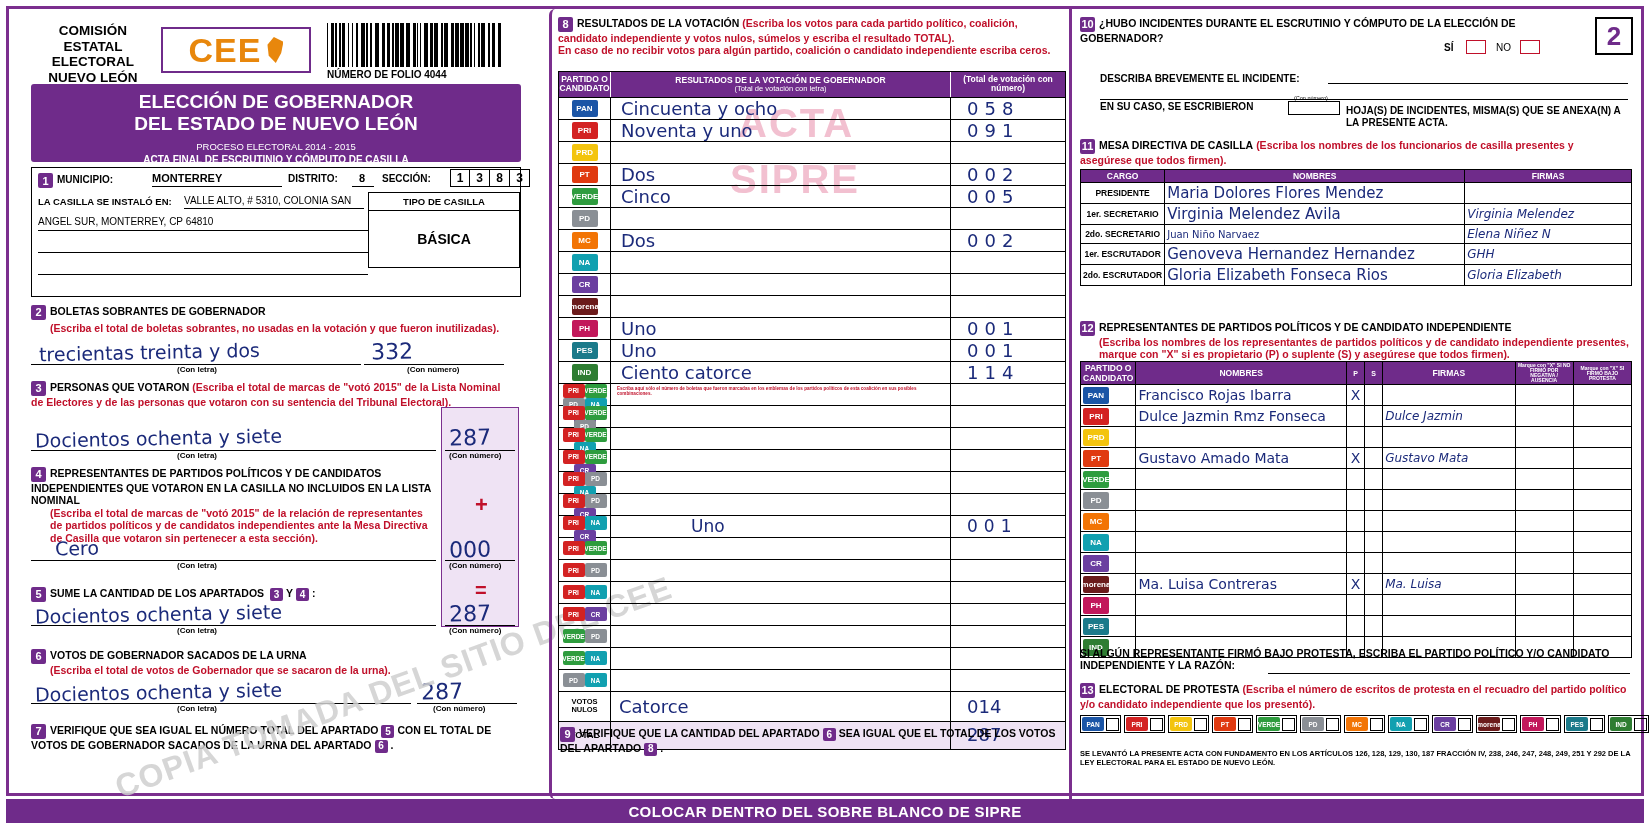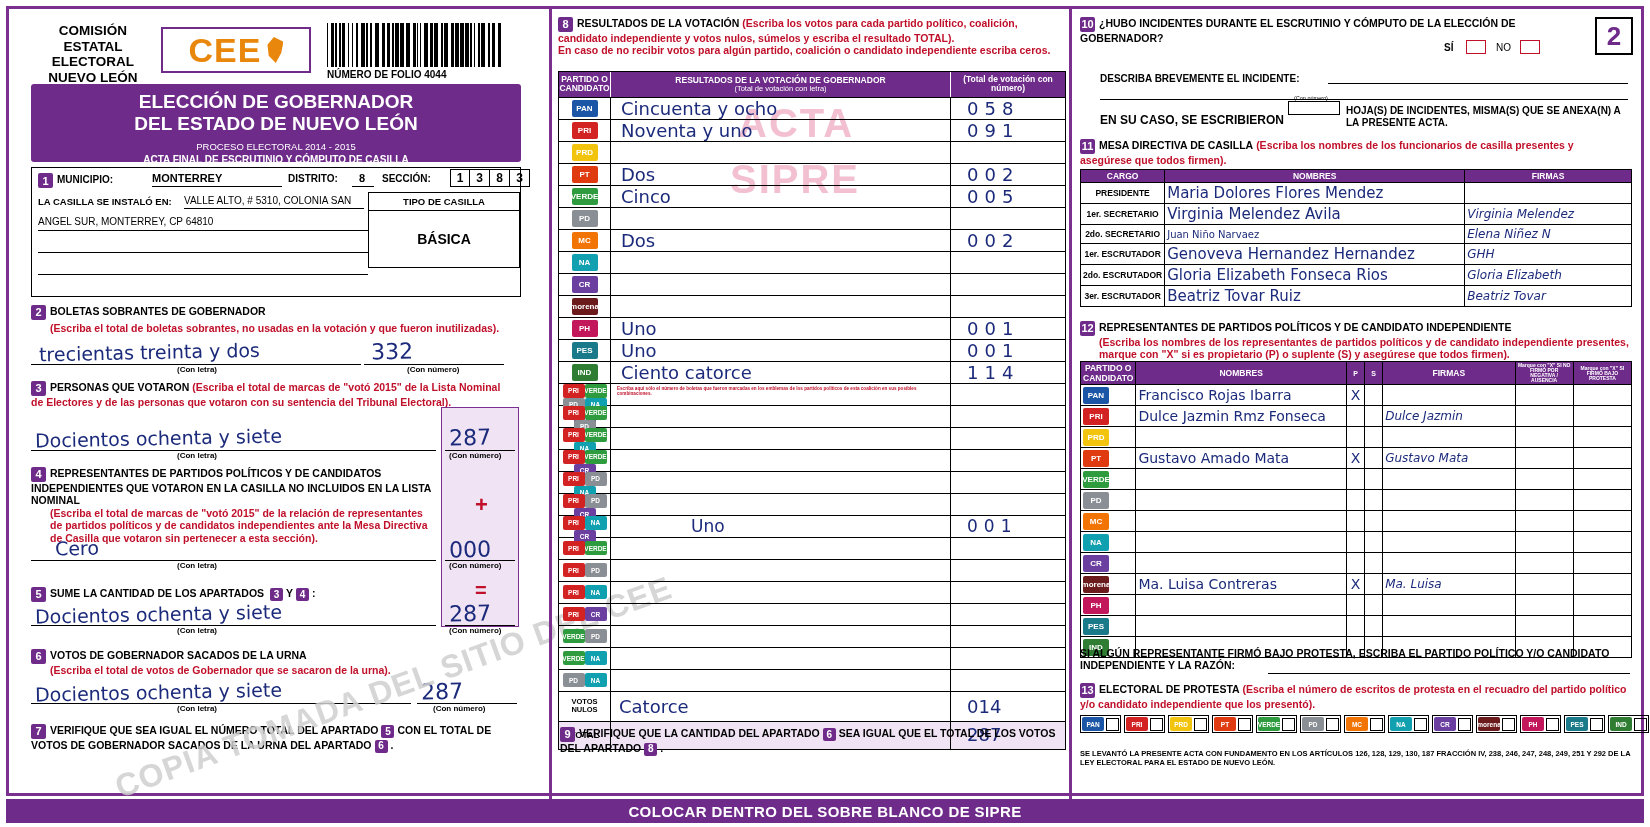--- a/index.html
+++ b/index.html
@@ -13,21 +13,21 @@
     position:absolute; left:6px; top:6px; width:1638px; height:790px;
     background:#ffffff; border:3px solid #7b2f8e;
   }
   .purple-bar {
     position:absolute; left:6px; bottom:4px; width:1638px; height:24px;
     background:#6f2b8a; color:#fff; font-weight:bold; font-size:15px;
     display:flex; align-items:center; justify-content:center; letter-spacing:.4px;
   }
   .col { position:absolute; top:0; height:790px; }
   .colL { left:0; width:540px; }
-  .colM { left:540px; width:520px; border-left:3px solid #7b2f8e; }
+  .colM { left:540px; width:520px; border-left:3px solid #7b2f8e;border-radius:6px; }
   .colR { left:1060px; width:572px; border-left:3px solid #7b2f8e; }
 
   
   .num {
     display:inline-flex; align-items:center; justify-content:center;
     width:15px; height:15px; background:#6f2b8a; color:#fff;
     font-size:11px; font-weight:bold; border-radius:2px; margin-right:4px;
     vertical-align:middle;
   }
   .num.sm { width:13px; height:13px; font-size:10px; }
@@ -581,21 +581,21 @@
       </div>
       <div style="position:absolute; left:372px; top:33px; font-size:10px; font-weight:bold;">SÍ</div>
       <div style="position:absolute; left:394px; top:31px; width:20px; height:14px; border:1px solid #c0102a;"></div>
       <div style="position:absolute; left:424px; top:33px; font-size:10px; font-weight:normal;">NO</div>
       <div style="position:absolute; left:448px; top:31px; width:20px; height:14px; border:1px solid #c0102a;"></div>
 
       <div style="position:absolute; left:28px; top:64px; font-size:10px; font-weight:bold;">DESCRIBA BREVEMENTE EL INCIDENTE:</div>
       <div style="position:absolute; left:256px; top:74px; width:300px; height:1px; background:#000;"></div>
       <div style="position:absolute; left:28px; top:90px; width:528px; height:1px; background:#000;"></div>
 
-      <div style="position:absolute; left:28px; top:104px; font-size:12px; font-weight:bold;">EN SU CASO, SE ESCRIBIERON</div>
+      <div style="position:absolute; left:28px; top:92px; font-size:10px; font-weight:bold;">EN SU CASO, SE ESCRIBIERON</div>
       <div style="position:absolute; left:216px; top:92px; width:52px; height:14px; border:1px solid #000;"></div>
       <div style="position:absolute; left:222px; top:86px; font-size:5.5px;">(Con número)</div>
       <div style="position:absolute; left:274px; top:96px; width:280px; font-size:10px; font-weight:bold; line-height:1.2;">HOJA(S) DE INCIDENTES, MISMA(S) QUE SE ANEXA(N) A LA PRESENTE ACTA.</div>
 
       <div class="sec" style="left:8px; top:130px; width:500px;">
         <span class="num">11</span><span class="b">MESA DIRECTIVA DE CASILLA</span>
         <span class="red b">(Escriba los nombres de los funcionarios de casilla presentes y asegúrese que todos firmen).</span>
       </div>
 
       <div style="position:absolute; left:8px; top:160px; width:552px;">
@@ -625,25 +625,20 @@
               </tr>
               <tr>
                 <td class="cargo sigcell">1er. ESCRUTADOR</td>
                 <td class="sigcell"><span class="hw2" style="font-size: 15px;">Genoveva Hernandez Hernandez</span></td>
                 <td class="sigcell"><span class="hw2" style="font-size: 12px; font-style: italic;">GHH</span></td>
               </tr>
               <tr>
                 <td class="cargo sigcell">2do. ESCRUTADOR</td>
                 <td class="sigcell"><span class="hw2" style="font-size: 15px;">Gloria Elizabeth Fonseca Rios</span></td>
                 <td class="sigcell"><span class="hw2" style="font-size: 12px; font-style: italic;">Gloria Elizabeth</span></td>
-              </tr>
-              <tr>
-                <td class="cargo sigcell">3er. ESCRUTADOR</td>
-                <td class="sigcell"><span class="hw2" style="font-size: 15px;">Beatriz Tovar Ruiz</span></td>
-                <td class="sigcell"><span class="hw2" style="font-size: 12px; font-style: italic;">Beatriz Tovar</span></td>
               </tr>
             </tbody>
         </table>
       </div>
 
       <div class="sec" style="left:8px; top:312px; width:552px;">
         <span class="num">12</span><span class="b">REPRESENTANTES DE PARTIDOS POLÍTICOS Y DE CANDIDATO INDEPENDIENTE</span>
         <div class="red b" style="margin-left:19px;">(Escriba los nombres de los representantes de partidos políticos y de candidato independiente presentes, marque con "X" si es propietario (P) o suplente (S) y asegúrese que todos firmen).</div>
       </div>
 

